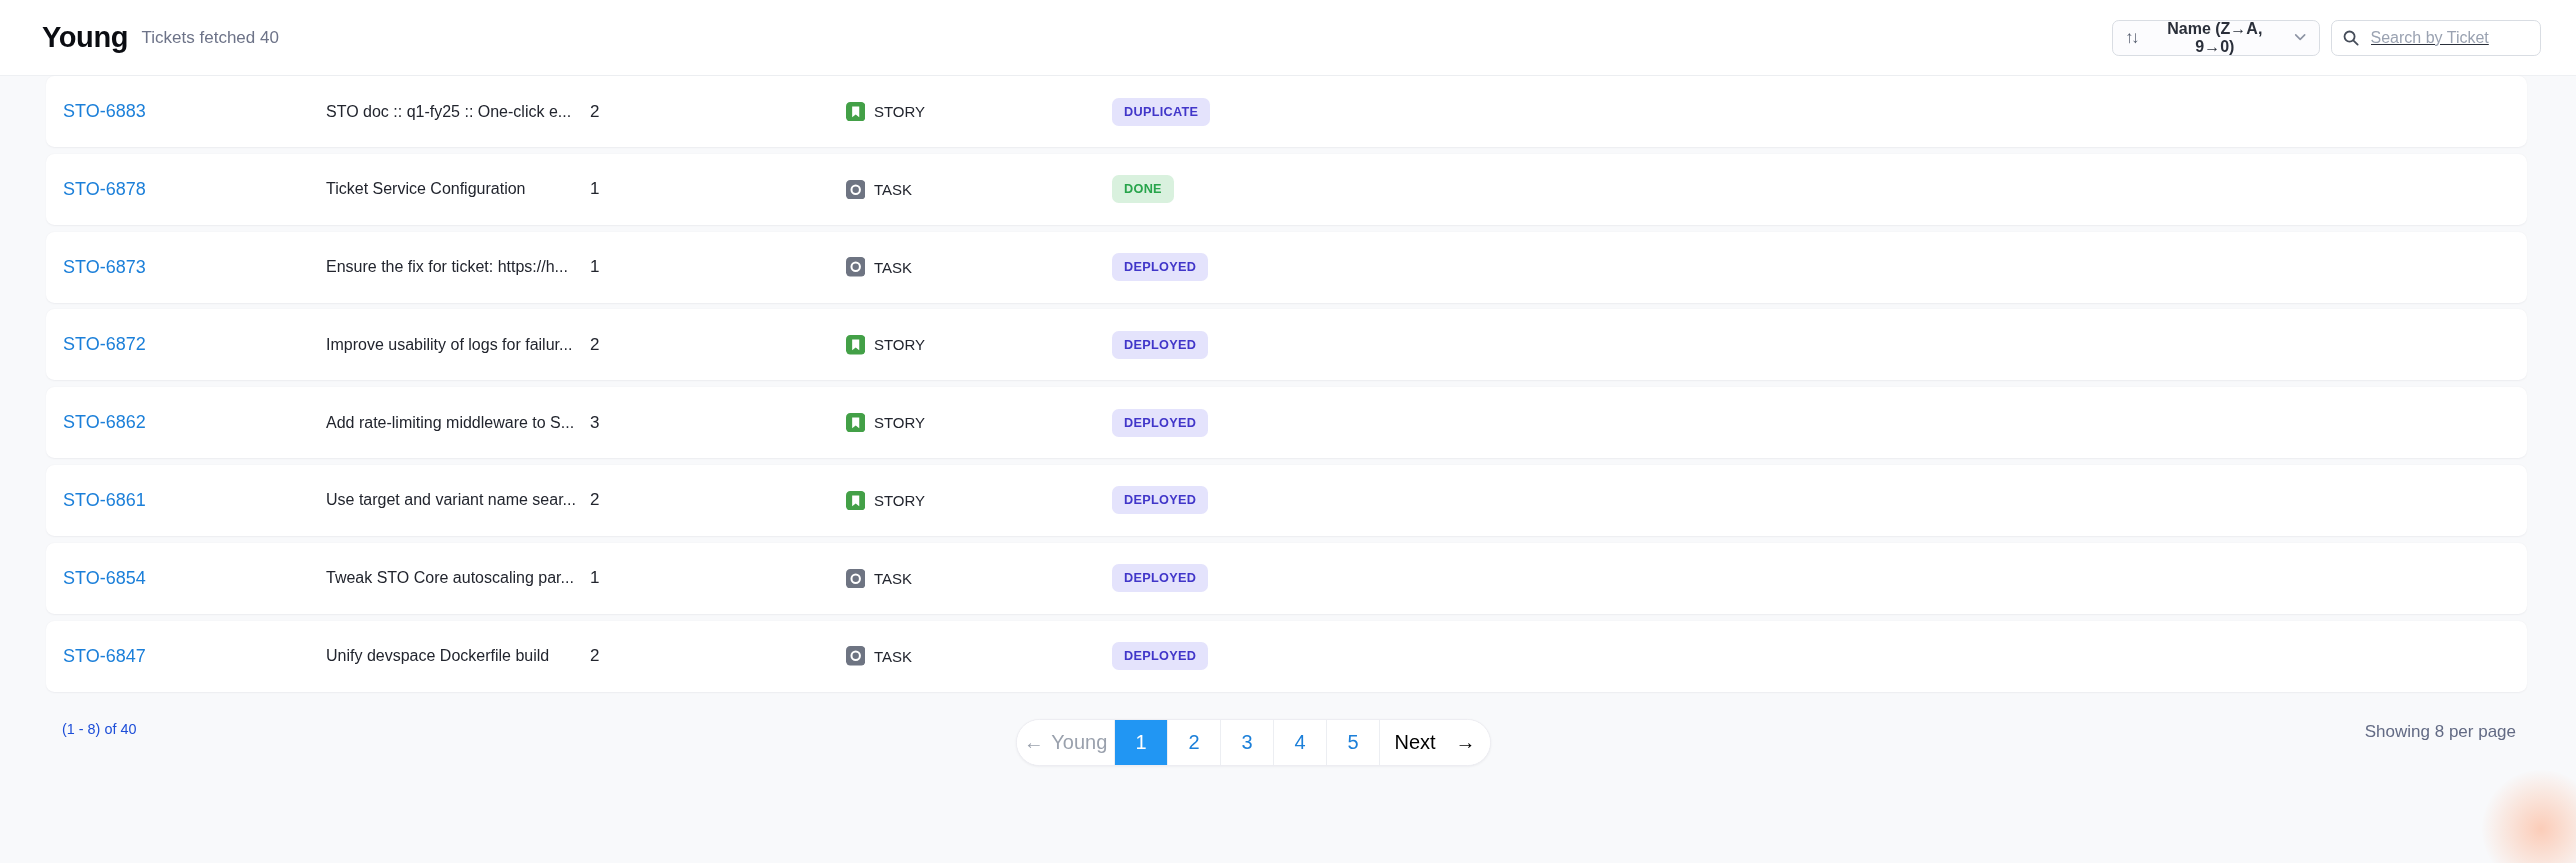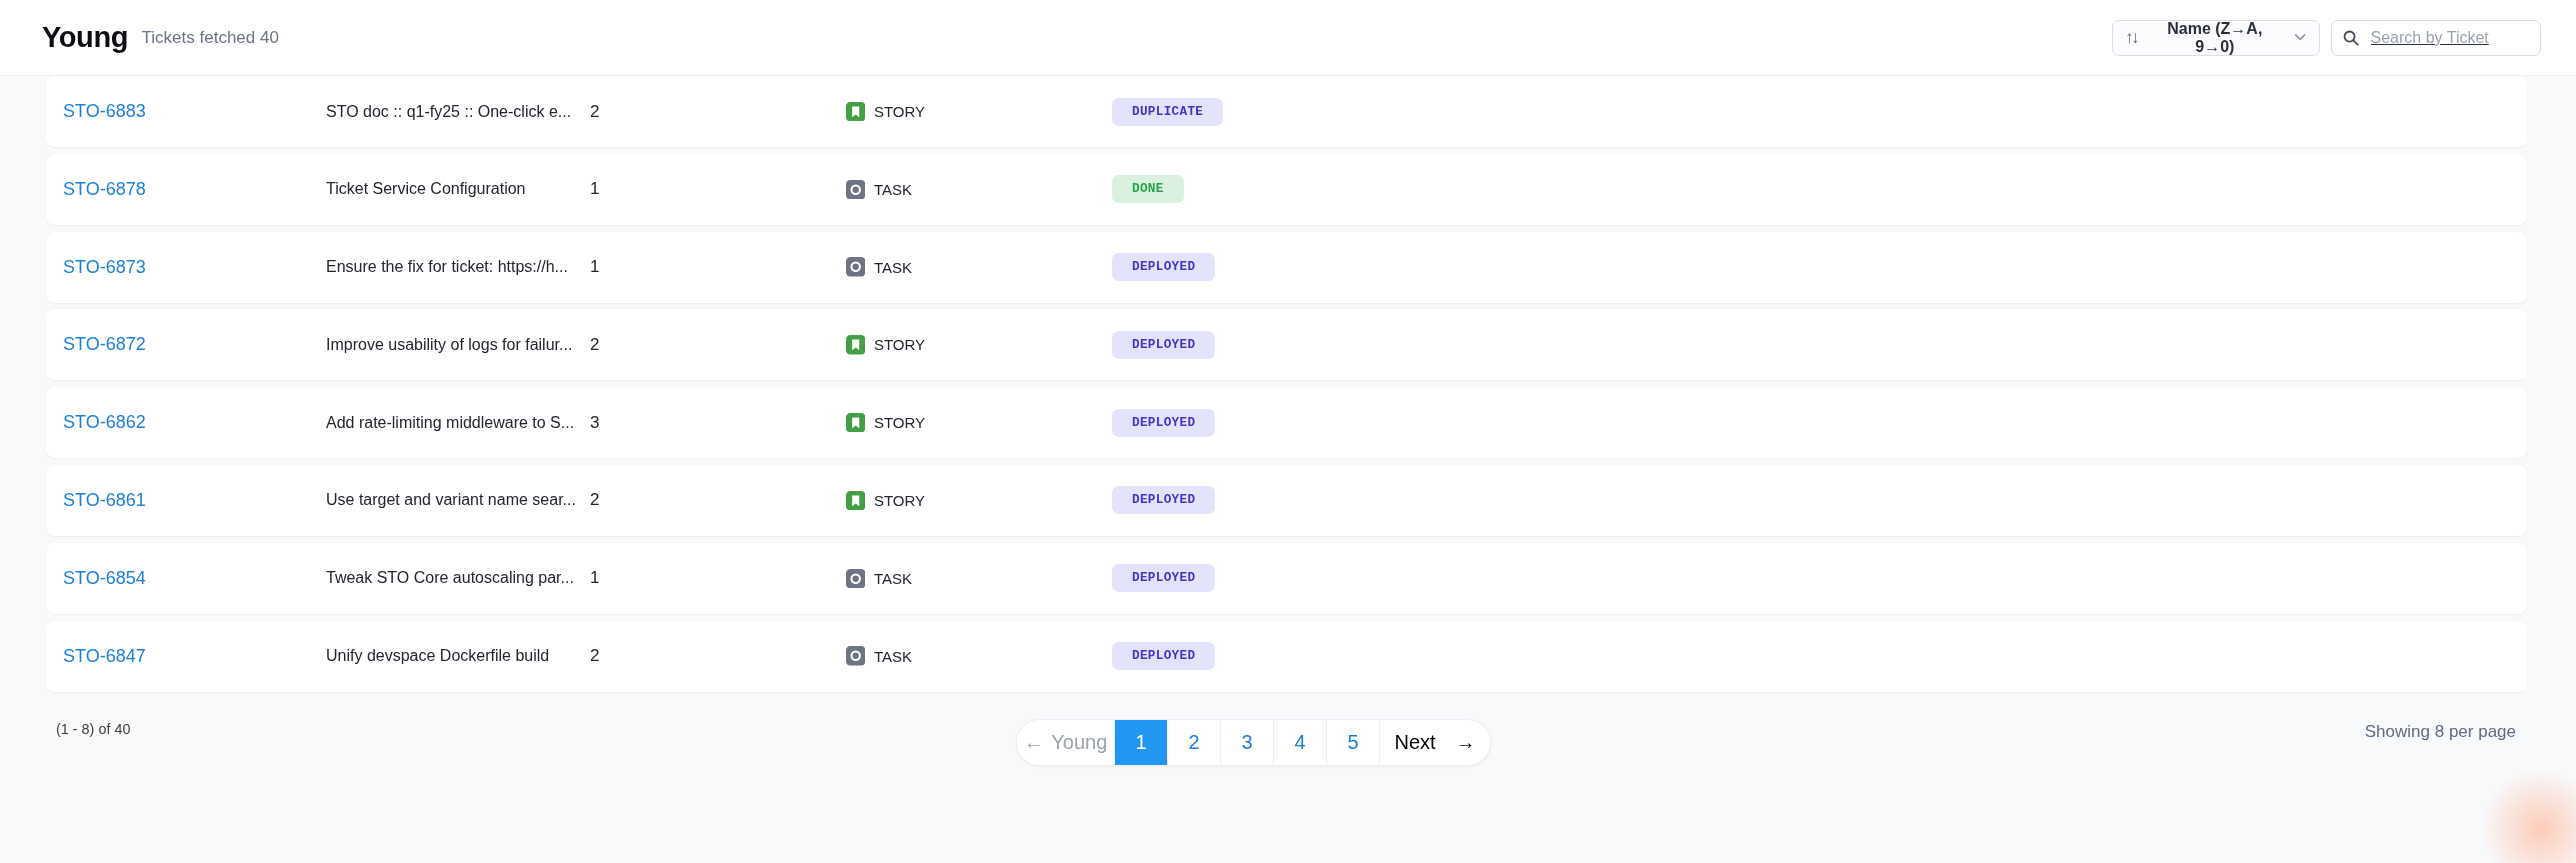--- a/index.html
+++ b/index.html
@@ -49,29 +49,29 @@
   .row-card {
     height:71px; margin-bottom:6.8px; background:#ffffff; border-radius:8.5px;
     align-items:center; box-shadow:0 0.8px 1.7px rgba(20,24,35,0.05);
     font-size:17px; color:#22252e; white-space:nowrap;
   }
   .ticket-link { color:#1b7fd9; font-size:18px; text-decoration:none; cursor:pointer; }
   .desc { font-size:16px; overflow:hidden; }
   .type-cell { display:flex; align-items:center; gap:8.5px; font-size:15px; }
   .type-icon { display:flex; width:19.4px; height:19.4px; }
   .badge {
-    display:inline-block; height:28px; line-height:28px; padding:0 20px;
-    border-radius:6.8px; font-size:12.7px; font-weight:bold; letter-spacing:0.3px;font-family:Liberation Mono, monospace;
+    display:inline-block; height:28px; line-height:28px; padding:0 12px;
+    border-radius:6.8px; font-size:12.7px; font-weight:bold; letter-spacing:0.3px;
   }
   .badge-purple { background:#e4e3fc; color:#4136c9; }
   .badge-green  { background:#d9f1de; color:#27a44b; }
 
   
   .footer { position:relative; height:96px; }
-  .range { position:absolute; left:56px; top:23px; font-size:14.4px; color:#404040; }
+  .range { position:absolute; left:62px; top:23px; font-size:14.4px; color:#1d4ed8; }
   .pager {
     position:absolute; left:1016px; top:21px; height:47px;
     background:#ffffff; border:0.8px solid #ededf2; border-radius:24px;
     display:flex; align-items:stretch; overflow:hidden;
     box-shadow:0 0.8px 2.5px rgba(20,24,35,0.06);
   }
   .pager > button {
     display:flex; align-items:center; justify-content:center;
     border-right:0.8px solid #eceef2; background:#fff; cursor:pointer; font-size:20px;
   }

